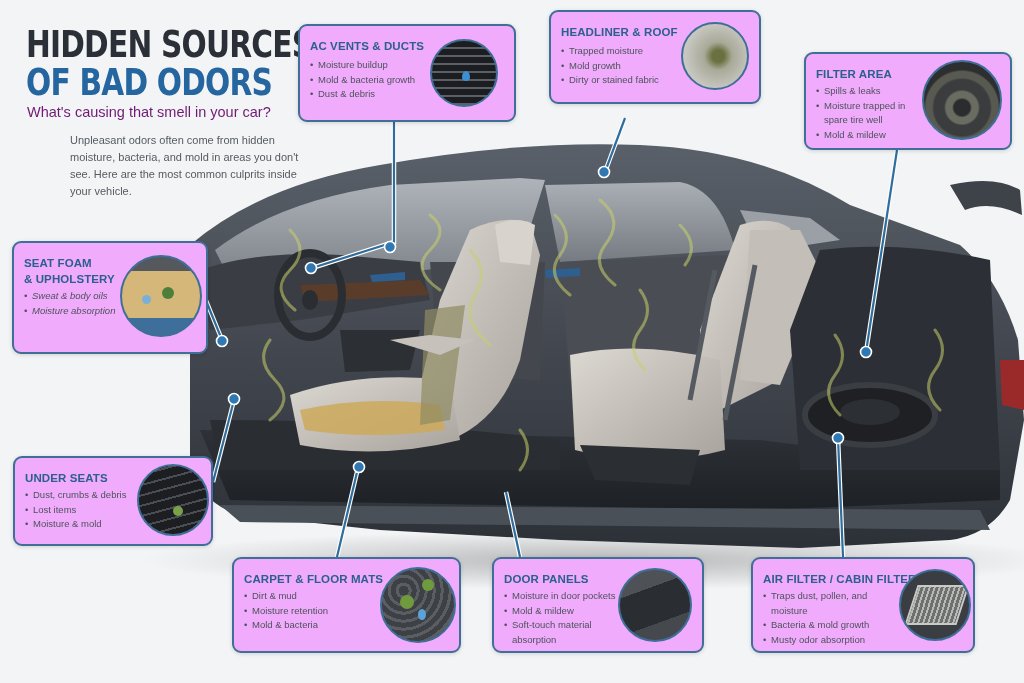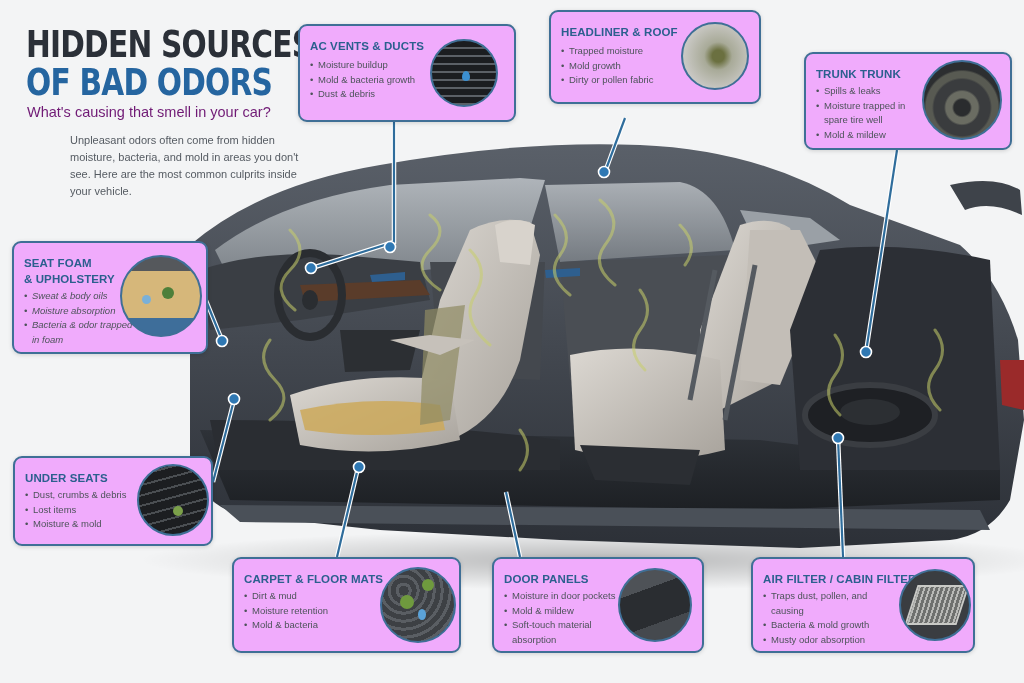--- a/index.html
+++ b/index.html
@@ -189,44 +189,43 @@
     <div class="thumb" style="left:130px; top:13px; width:68px; height:68px; background:repeating-linear-gradient(180deg,#1b1d20 0 6px,#5b6066 6px 8px);">
       <div style="position:absolute;left:30px;top:30px;width:8px;height:10px;background:#3c8fd0;border-radius:50% 50% 50% 50%/60% 60% 40% 40%;"></div>
     </div>
   </div>
 
   <div class="callout" style="left:549px; top:10px; width:212px; height:94px;">
     <h3>HEADLINER &amp; ROOF</h3>
     <ul style="top:32px;">
       <li>Trapped moisture</li>
       <li>Mold growth</li>
-      <li>Dirty or pollen fabric</li>
+      <li>Dirty or stained fabric</li>
     </ul>
     <div class="thumb" style="left:130px; top:10px; width:68px; height:68px; background:radial-gradient(circle at 55% 50%,#6b7040 0 6px,#a8aa98 14px,#c9c8c4 34px);"></div>
   </div>
 
   <div class="callout" style="left:804px; top:52px; width:208px; height:98px;">
-    <h3>TRUNK TRUNK</h3>
+    <h3>FILTER AREA</h3>
     <ul style="top:30px; width:100px;">
       <li>Spills &amp; leaks</li>
       <li>Moisture trapped in spare tire well</li>
       <li>Mold &amp; mildew</li>
     </ul>
     <div class="thumb" style="left:116px; top:6px; width:80px; height:80px; background:radial-gradient(circle at 50% 60%,#2a2c2e 0 8px,#6a6c62 10px 16px,#3a3c3e 18px 28px,#585a52 30px 36px,#2c2e30 38px);"></div>
   </div>
 
   <div class="callout" style="left:12px; top:241px; width:196px; height:113px;">
     <h3>
       <span>SEAT FOAM</span><br>
       <span>&amp; UPHOLSTERY</span>
     </h3>
     <ul style="top:46px; width:110px;font-style:italic;">
       <li>Sweat &amp; body oils</li>
       <li>Moisture absorption</li>
-      <li>Bacteria &amp; odor trapped in foam</li>
     </ul>
     <div class="thumb" style="left:106px; top:12px; width:82px; height:82px; background:linear-gradient(180deg,#55585c 0 18%,#d6b77a 18% 78%,#3e6e9a 78%);">
       <div style="position:absolute;left:40px;top:30px;width:12px;height:12px;border-radius:50%;background:#4d7f3a;"></div>
       <div style="position:absolute;left:20px;top:38px;width:9px;height:9px;border-radius:50%;background:#7ab0d8;"></div>
     </div>
   </div>
 
   <div class="callout" style="left:232px; top:557px; width:229px; height:96px;">
     <h3>CARPET &amp; FLOOR MATS</h3>
     <ul style="top:30px;">
@@ -259,21 +258,21 @@
       <li>Moisture in door pockets</li>
       <li>Mold &amp; mildew</li>
       <li>Soft-touch material absorption</li>
     </ul>
     <div class="thumb" style="left:124px; top:9px; width:74px; height:74px; background:linear-gradient(160deg,#4e5257 0 30%,#2a2d31 30% 70%,#45494e 70%);"></div>
   </div>
 
   <div class="callout" style="left:751px; top:557px; width:224px; height:96px;">
     <h3>AIR FILTER / CABIN FILTER</h3>
     <ul style="top:30px; width:120px;">
-      <li>Traps dust, pollen, and causing</li>
+      <li>Traps dust, pollen, and moisture</li>
       <li>Bacteria &amp; mold growth</li>
       <li>Musty odor absorption</li>
     </ul>
     <div class="thumb" style="left:146px; top:10px; width:72px; height:72px; background:#3a3d41;">
       <div style="position:absolute;left:10px;top:14px;width:52px;height:40px;transform:skewX(-18deg);background:repeating-linear-gradient(90deg,#b8b9b6 0 2px,#6e706e 2px 5px);border:2px solid #c9cac6;"></div>
     </div>
   </div>
 
 </div>
 

